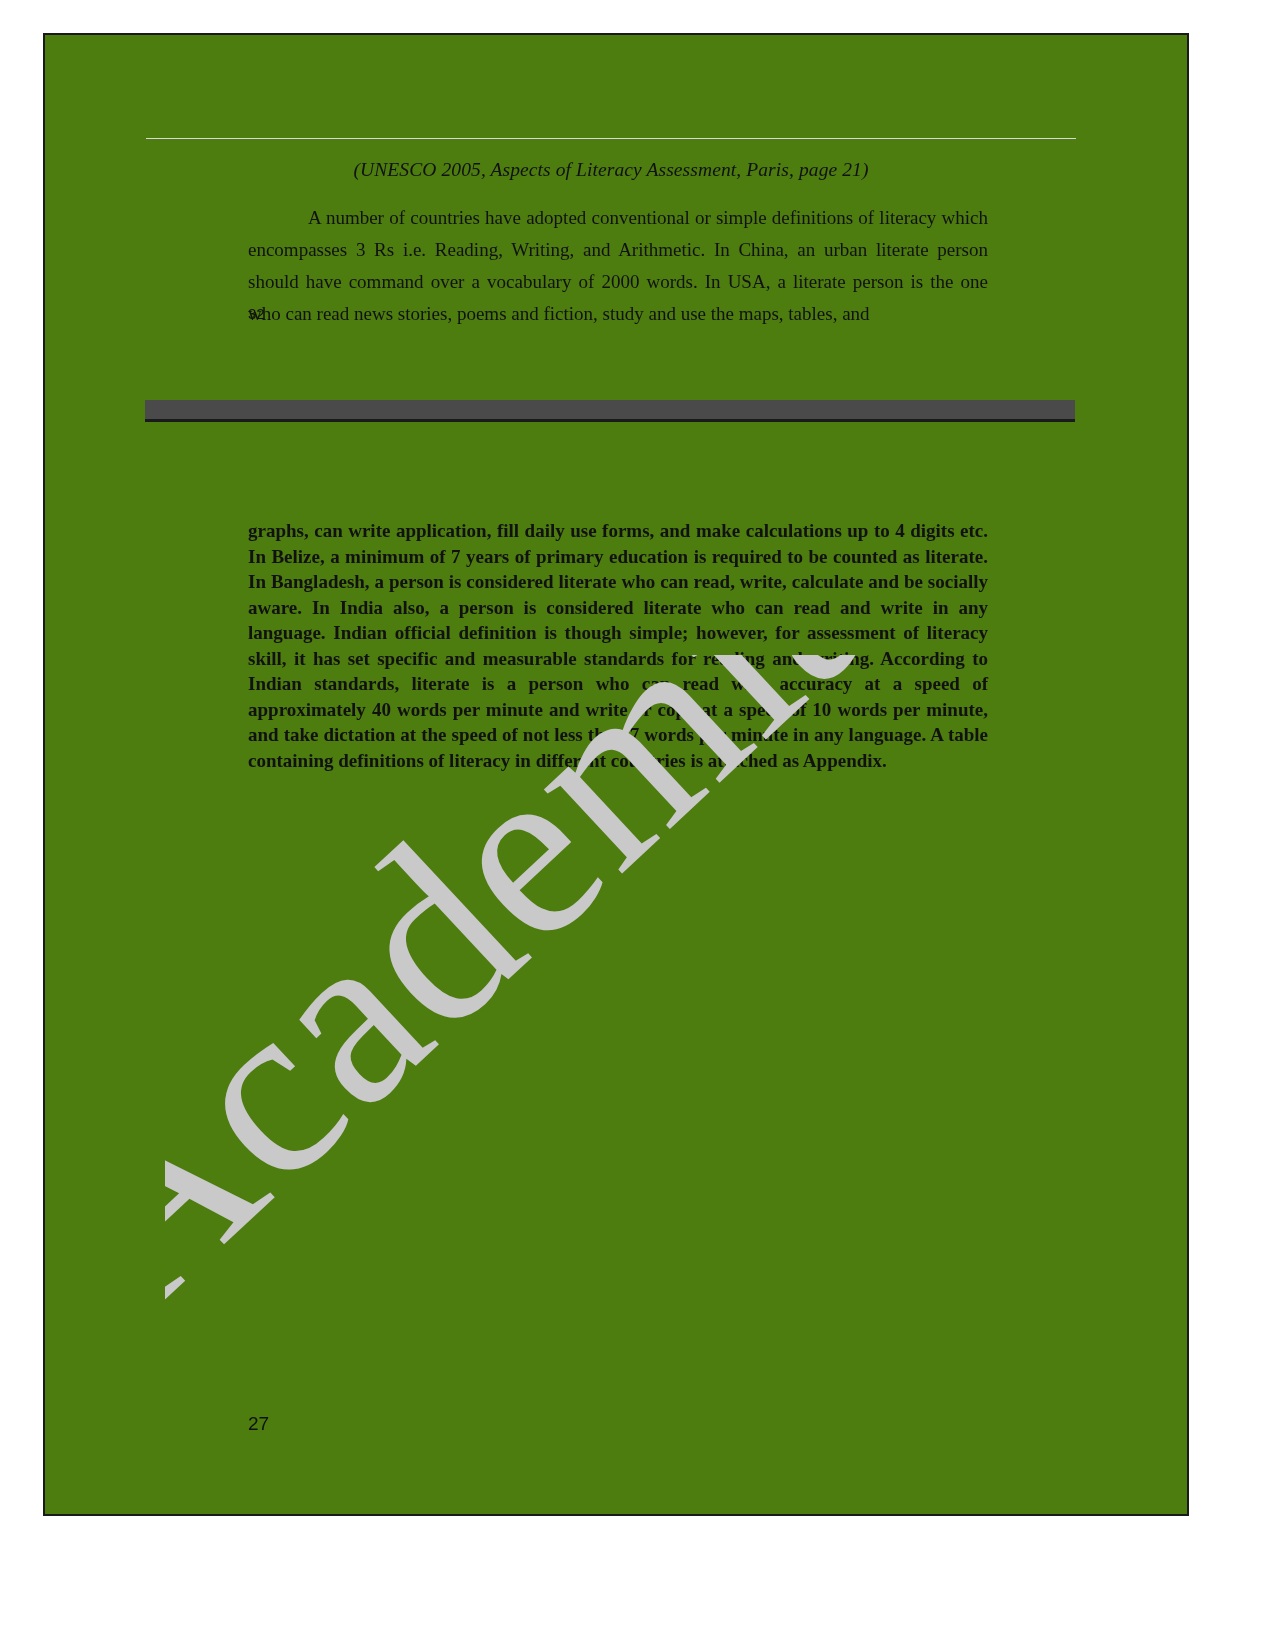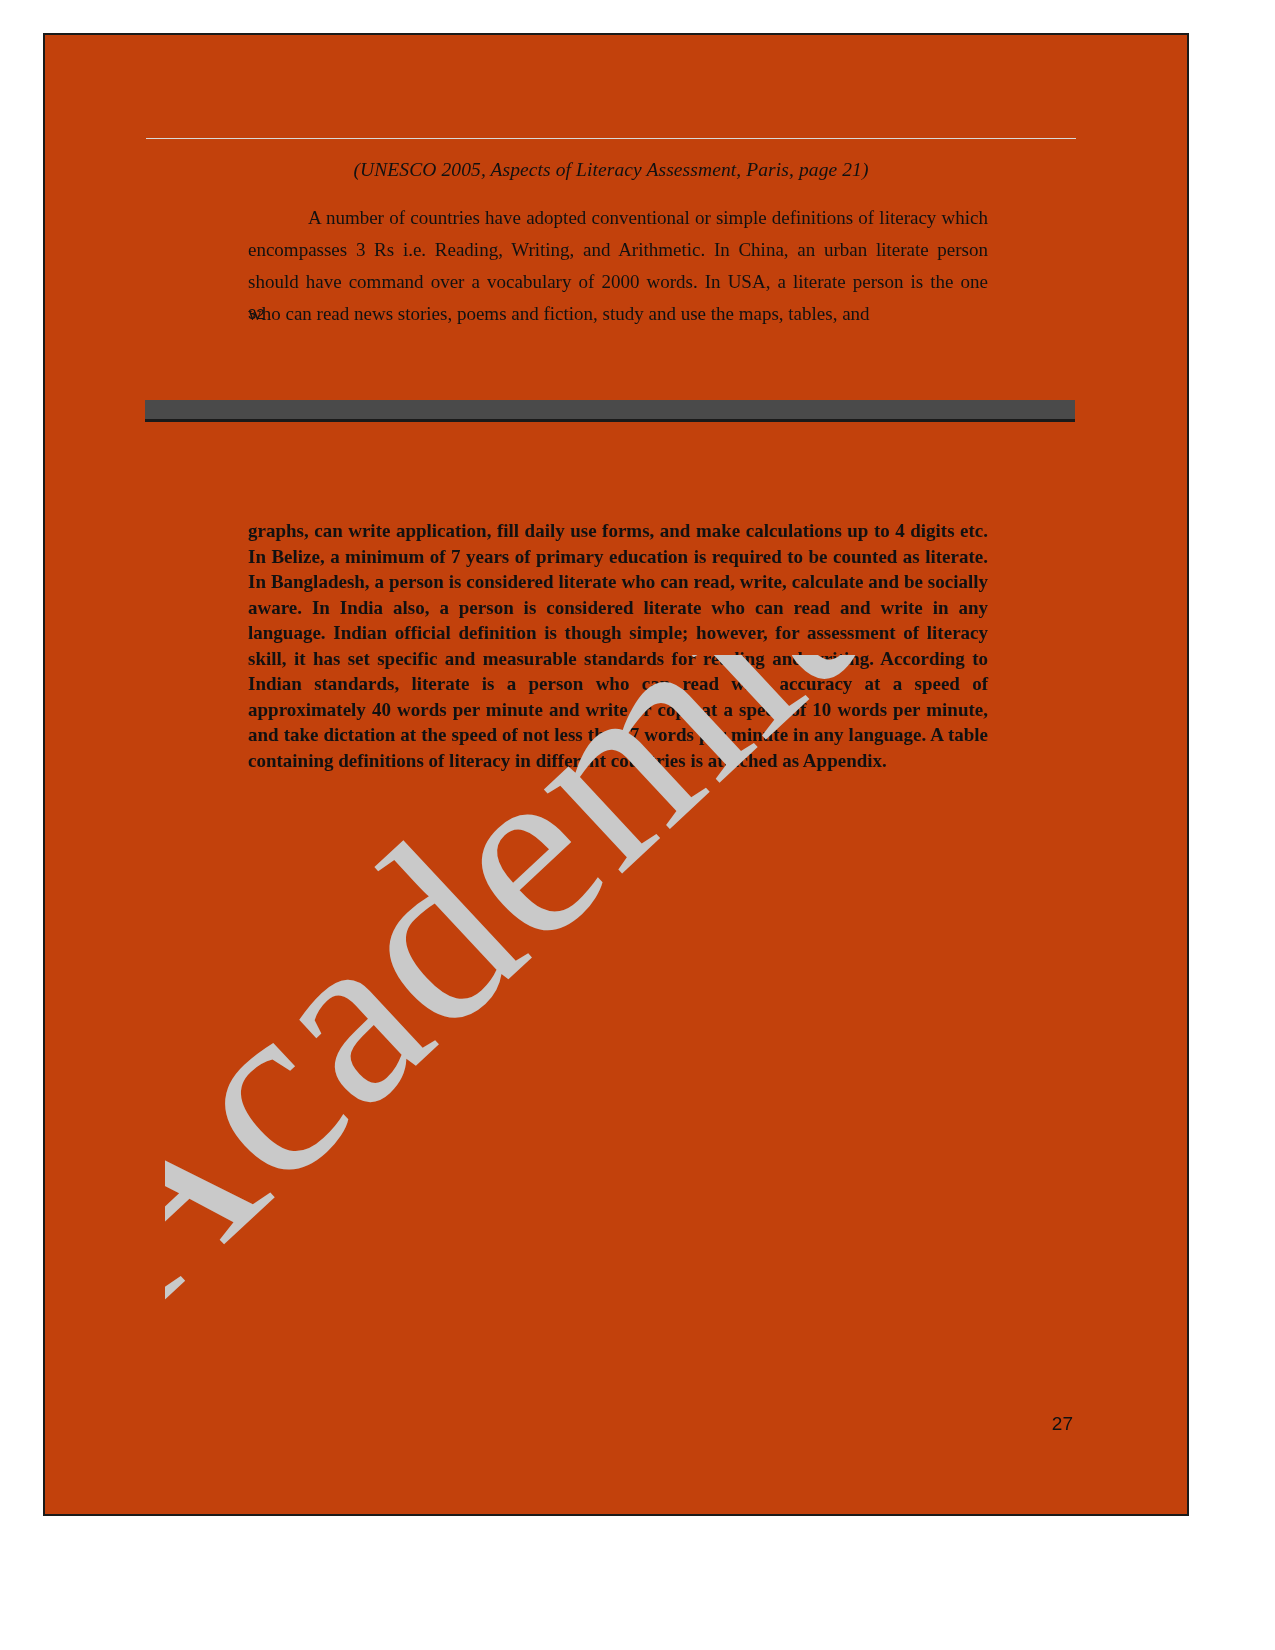--- a/index.html
+++ b/index.html
@@ -15,21 +15,21 @@
     overflow: hidden;
   }
 
   .page-frame {
     position: absolute;
     left: 43px;
     top: 33px;
     width: 1146px;
     height: 1483px;
     border: 2px solid #1a1a1a;
-    background: #c2410c;
+    background: #4d7c0f;
     box-sizing: border-box;
   }
 
   .content {
     position: absolute;
     left: 0;
     top: 0;
     width: 100%;
     height: 100%;
     box-sizing: border-box;
@@ -123,21 +123,20 @@
     transform: rotate(-43deg);
     transform-origin: left bottom;
     letter-spacing: 2px;
   }
 
   .page-number {
     position: absolute;
     left: 203px;
     top: 1378px;
     width: 825px;
-    text-align: right;
     font-size: 19px;
     font-family: "Liberation Sans", sans-serif;
     color: #111111;
   }
 </style>
 </head>
 <body>
 
 <div class="page-frame">
   <div class="content">

